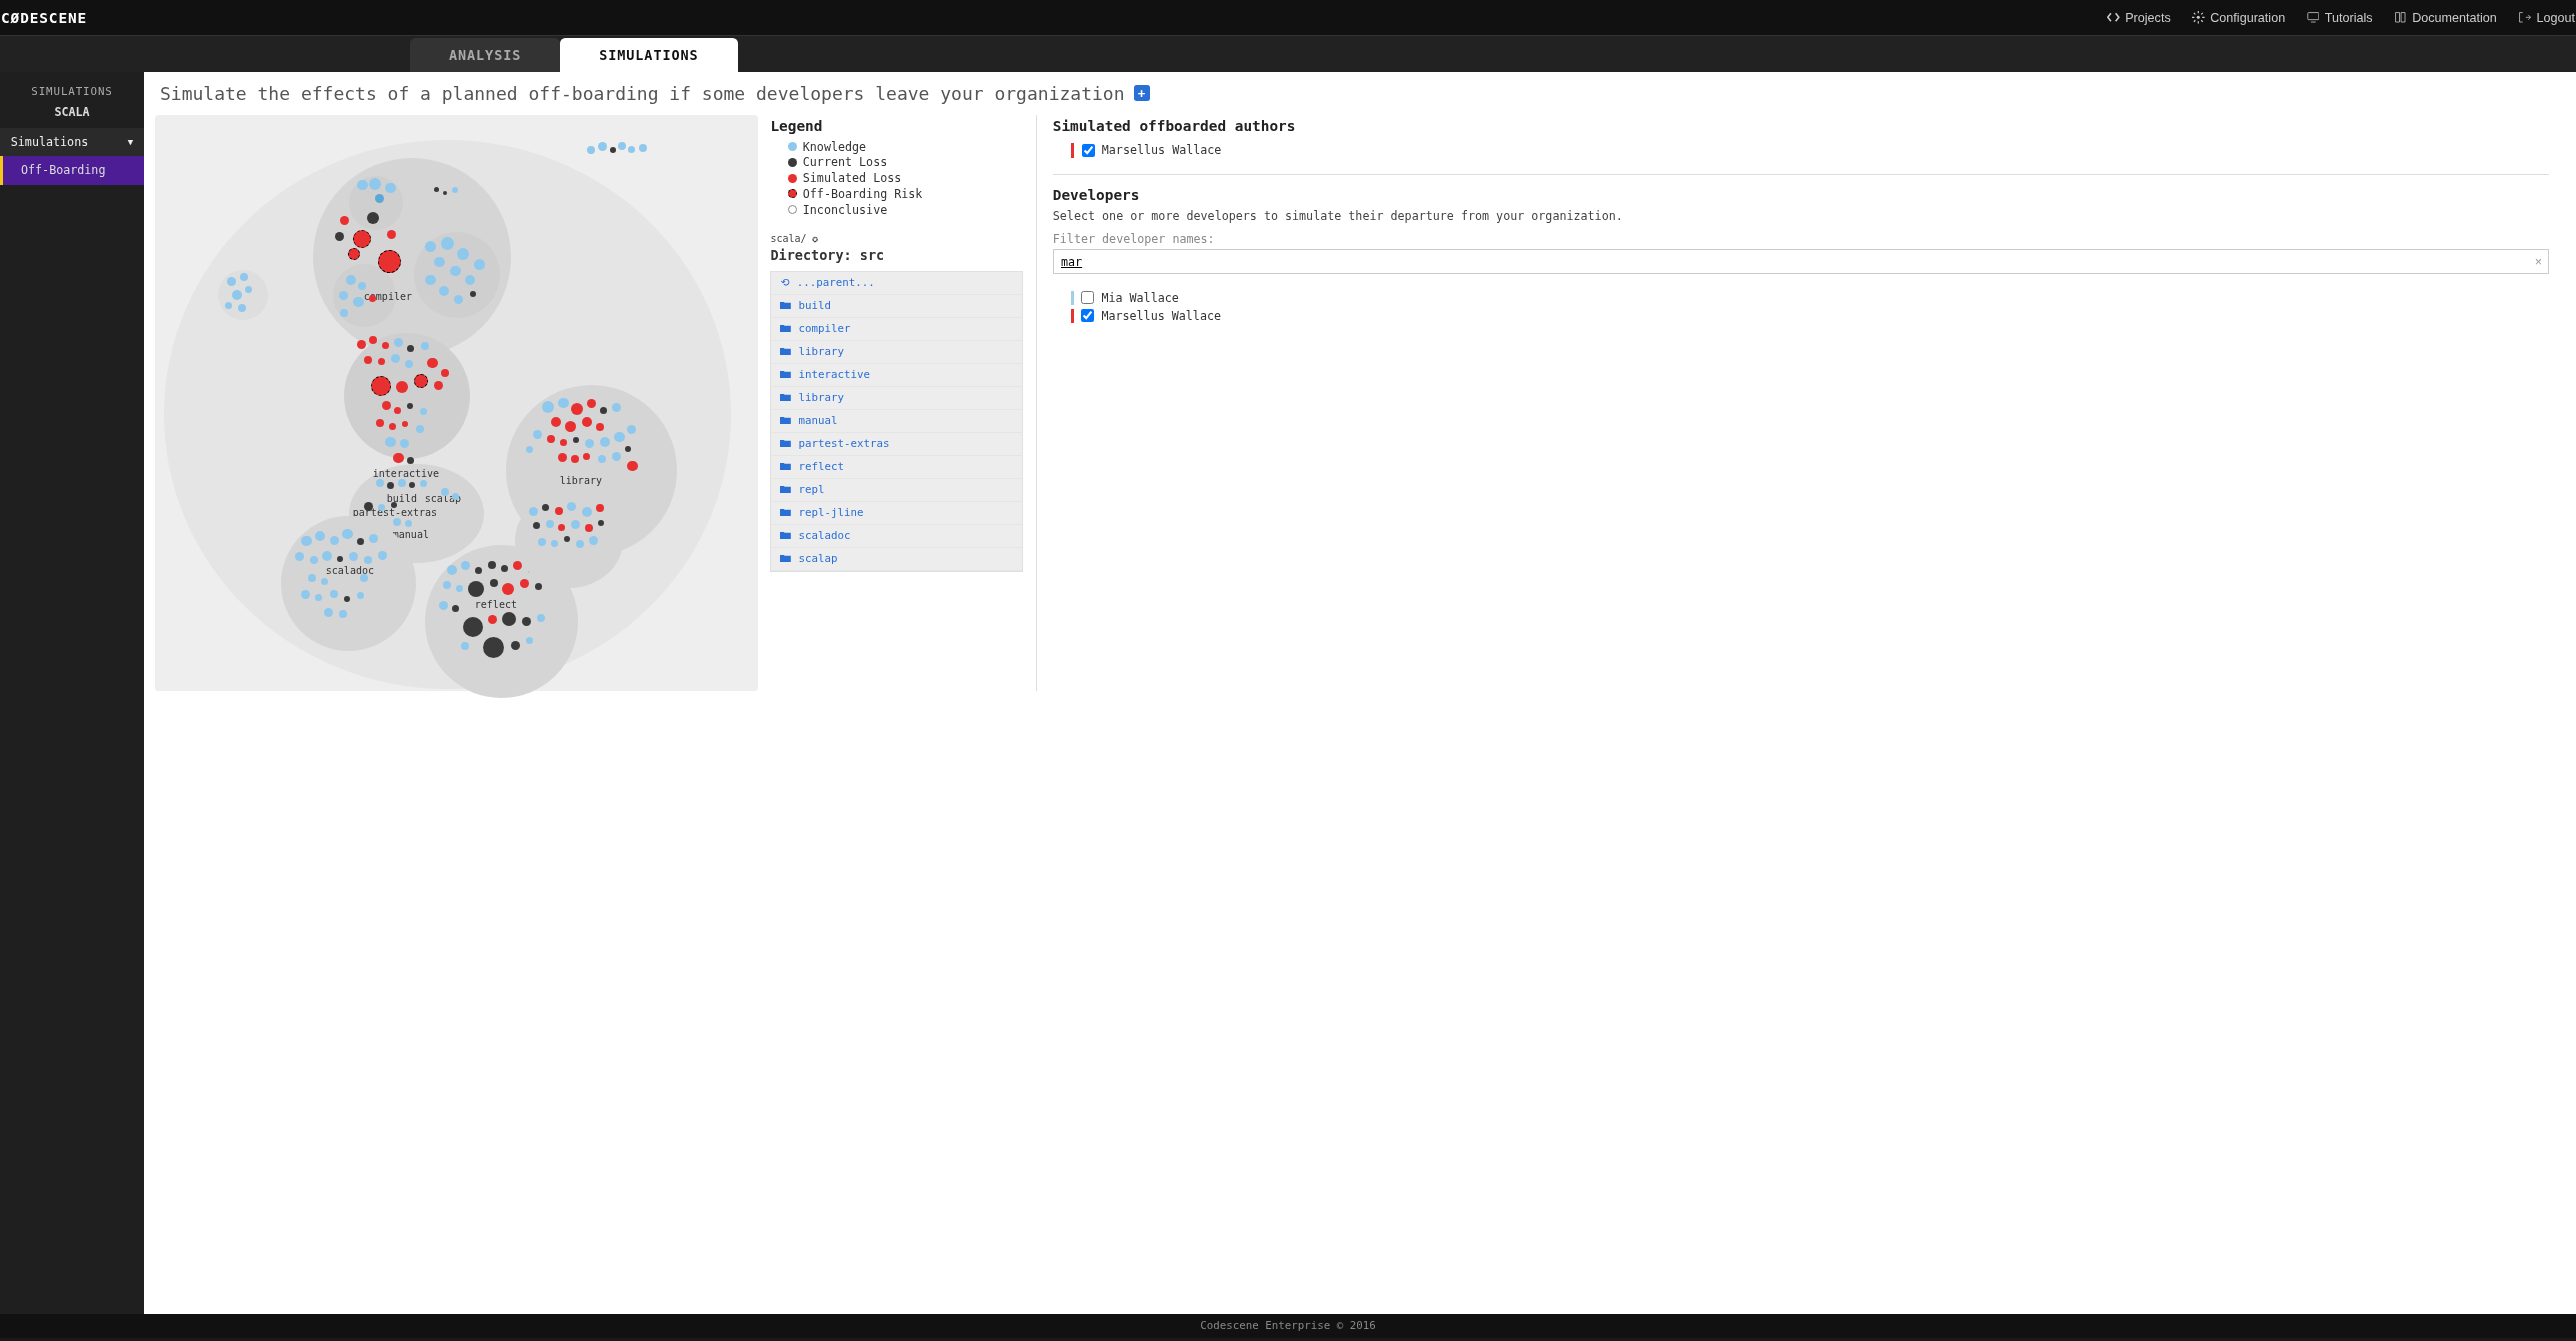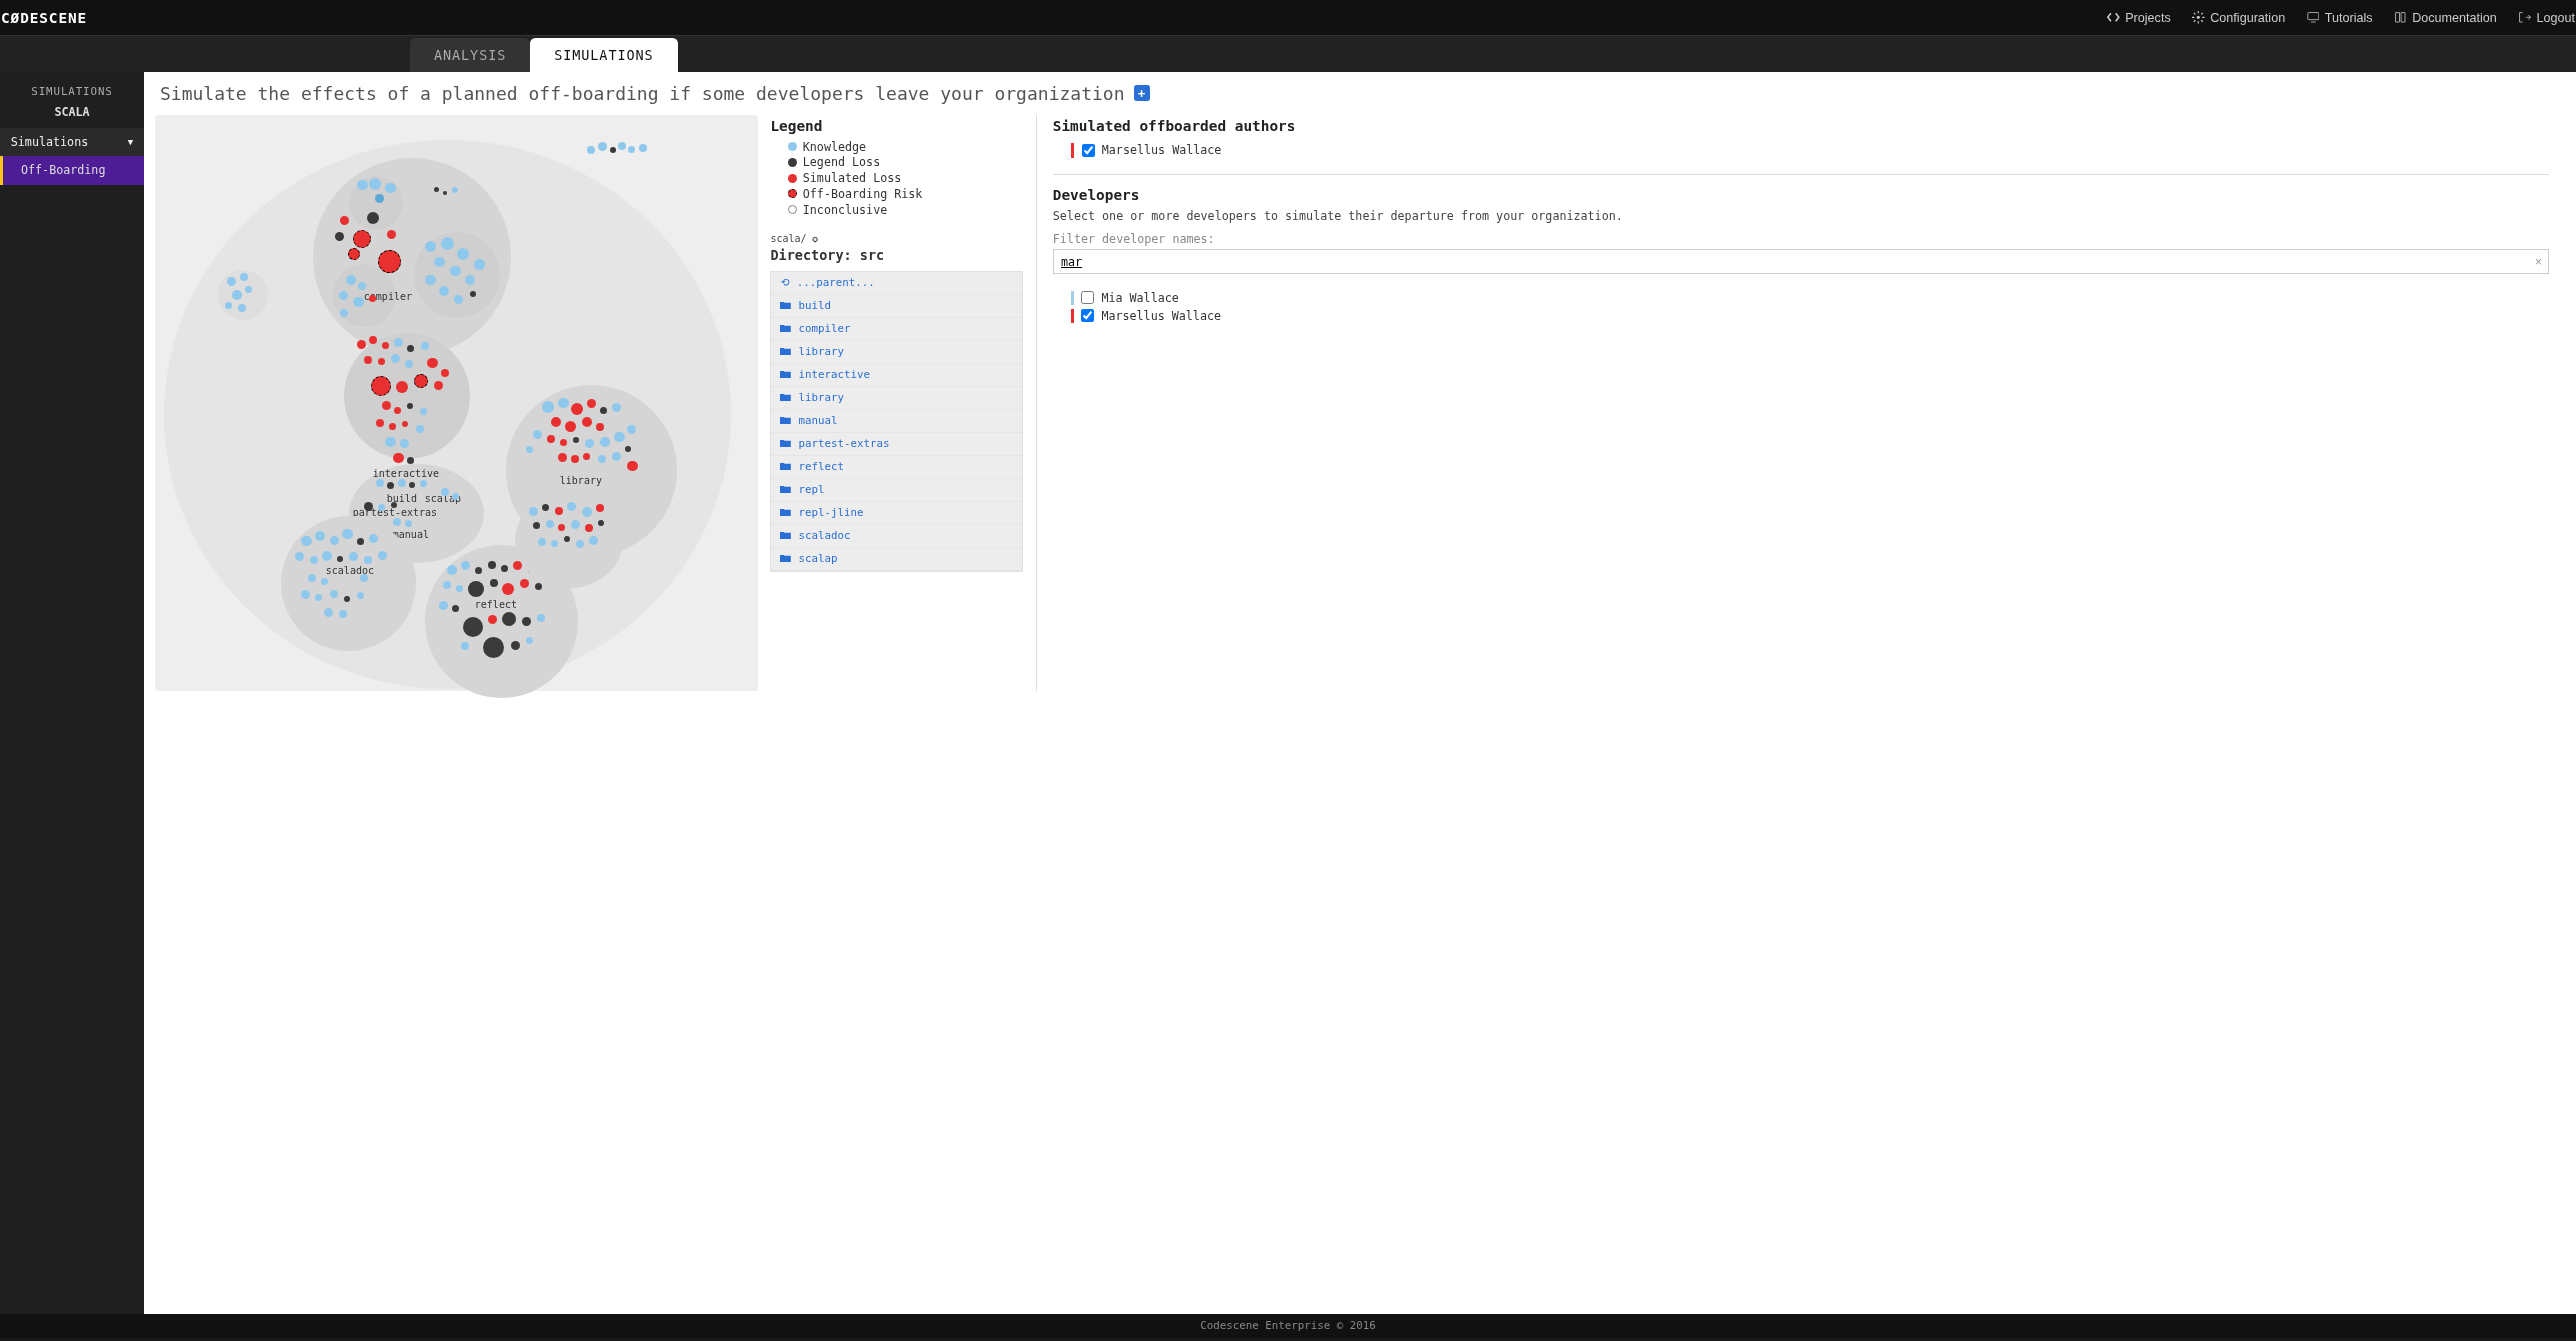--- a/index.html
+++ b/index.html
@@ -39,28 +39,29 @@
 }
 .topnav-item svg { width: 12.6px; height: 12.6px; fill: #ccc; }
 .tabstrip {
   background: #222;
   height: 36px;
   display: flex;
   align-items: flex-end;
   padding-left: 410px;
 }
 .tab {
-  padding: 9px 24px;
+  padding: 9px 39px;
   color: #888;
   font-family: monospace;
   font-size: 13.5px;
   letter-spacing: 0.9px;
   cursor: pointer;
   border-top-left-radius: 5.4px;
   border-top-right-radius: 5.4px;
+  font-weight: bold;
 }
 .tab.dark { background: #333; color: #aaa; }
 .tab.active { background: #fff; color: #111; }
 .main-area {
   display: flex;
   height: calc(100vh - 99px);
 }
 .sidebar {
   width: 144px;
   background: #1f1f1f;
@@ -565,21 +566,21 @@
 
       <div class="middle-col">
         <div class="legend-title">Legend</div>
         <div id="legend-items">
             <div class="legend-row">
               <span class="legend-dot" style="background: rgb(143, 200, 237);"></span>
               <span>Knowledge</span>
             </div>
             <div class="legend-row">
               <span class="legend-dot" style="background: rgb(58, 58, 58);"></span>
-              <span>Legend Loss</span>
+              <span>Current Loss</span>
             </div>
             <div class="legend-row">
               <span class="legend-dot" style="background: rgb(232, 48, 48);"></span>
               <span>Simulated Loss</span>
             </div>
             <div class="legend-row">
               <span class="legend-dot" style="background: rgb(232, 48, 48); border: 1.8px dashed rgb(0, 0, 0);"></span>
               <span>Off-Boarding Risk</span>
             </div>
             <div class="legend-row">

